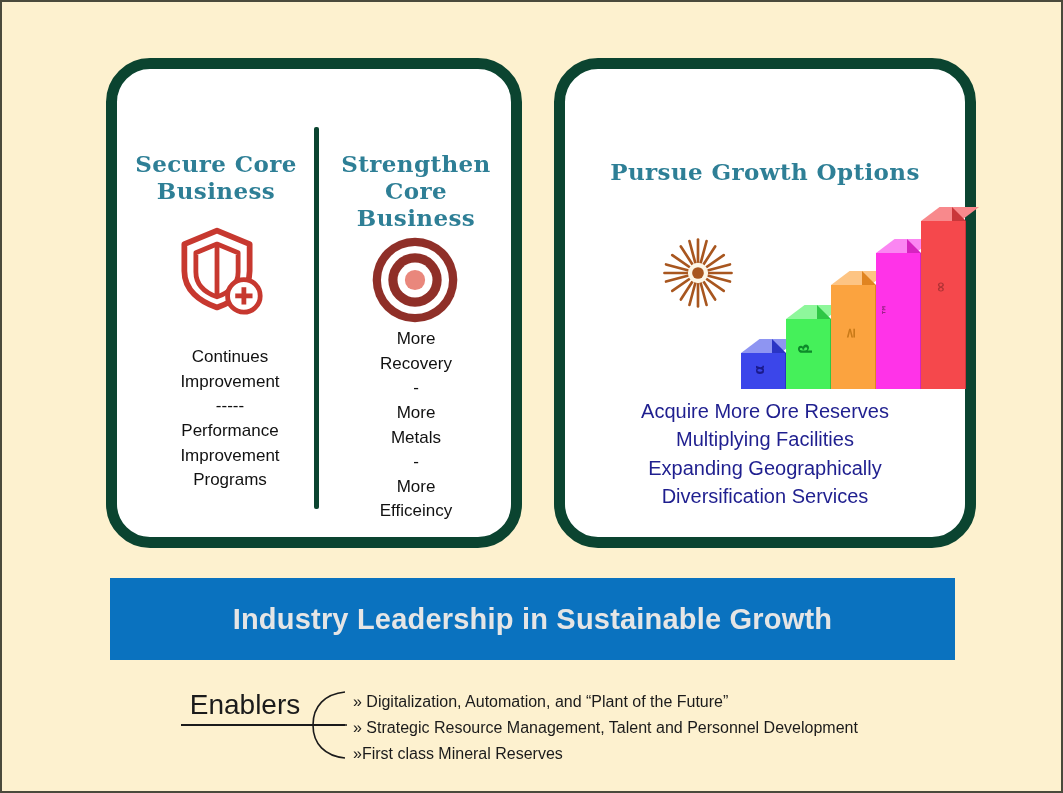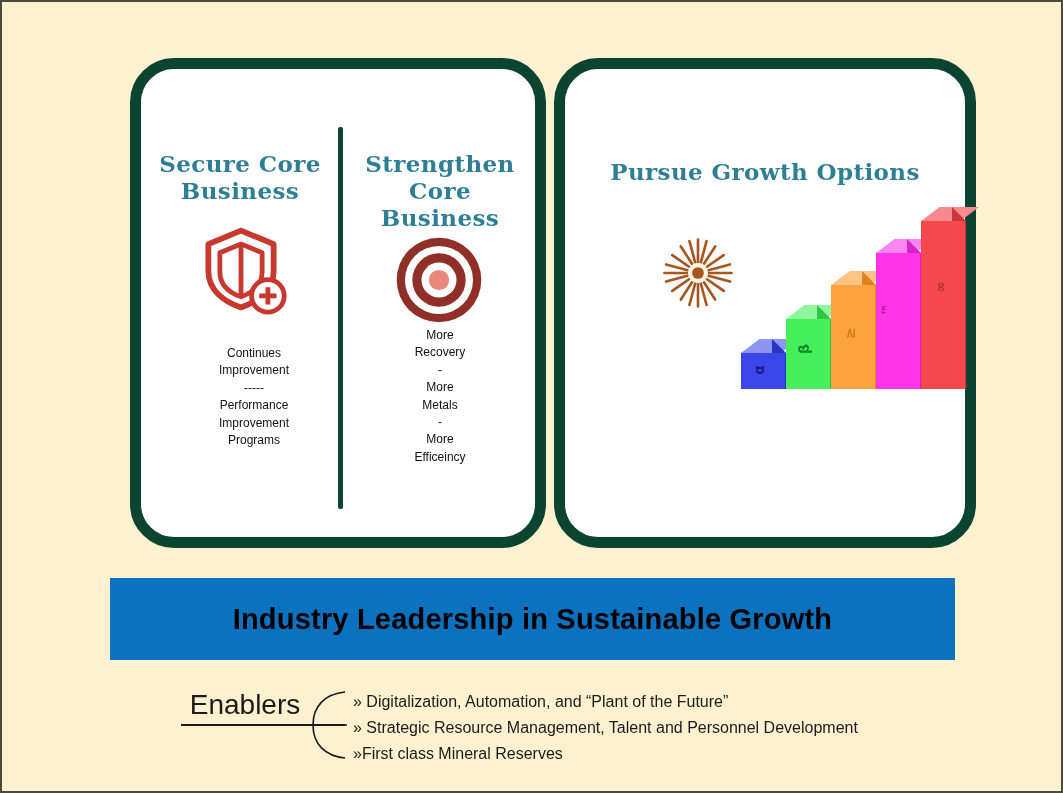--- a/index.html
+++ b/index.html
@@ -21,21 +21,21 @@
   }
 
   
   .card {
     position: absolute;
     background: #ffffff;
     border: 11px solid #0b4430;
     border-radius: 44px;
     box-sizing: border-box;
   }
-  #card-left  { left: 104px; top: 56px; width: 416px; height: 490px; margin-left: 24px; }
+  #card-left  { left: 104px; top: 56px; width: 416px; height: 490px; }
   #card-right { left: 552px; top: 56px; width: 422px; height: 490px; }
 
   .divider {
     position: absolute;
     left: 197px;
     top: 58px;
     width: 5px;
     height: 382px;
     background: #0b4430;
     border-radius: 2px;
@@ -54,21 +54,21 @@
   }
   #head-secure     { left: 6px;   top: 82px;  width: 186px; }
   #head-strengthen { left: 206px; top: 82px;  width: 186px; }
   #head-pursue     { left: 40px;  top: 90px;  width: 320px; }
 
   
   .col-body {
     position: absolute;
     text-align: center;
     color: #111111;
-    font-size: 12px;
+    font-size: 17px;
     line-height: 1.45;
     white-space: pre-line;
   }
   #body-secure     { left: 20px;   top: 276px; width: 186px; }
   #body-strengthen { left: 206px; top: 258px; width: 186px; }
 
   
   #shield-wrap { position: absolute; left: 52px; top: 152px; width: 96px; height: 96px; }
 
   
@@ -116,21 +116,21 @@
     left: 108px;
     top: 576px;
     width: 845px;
     height: 82px;
     background: #0a72bf;
     display: flex;
     align-items: center;
     justify-content: center;
   }
   #banner-text {
-    color: #000000;
+    color: #e5e5e5;
     font-size: 29px;
     font-weight: bold;
     letter-spacing: .2px;
   }
 
   
   #enablers-label {
     position: absolute;
     left: 178px;
     top: 687px;
@@ -284,20 +284,24 @@
       </div>
 
       <div class="bar" id="bar-4" style="left:268px; width:44px; height:168px;">
         <div class="top" style="top: -14px; height: 14px; background: rgb(248, 137, 140); clip-path: polygon(0% 100%, 32% 0%, 100% 0%, 68% 100%); width: calc(100% + 14px);"></div>
         <div class="side" style="top: -14px; width: 14px; height: 182px; background: rgb(201, 54, 58); clip-path: polygon(0% 0%, 100% 14px, 100% 100%, 0% 100%);"></div>
         <div class="front" style="background: rgb(245, 72, 76);"></div>
         <div class="bar-label" style="left: 13px; top: 58px; color: rgb(176, 50, 53);">∞</div>
       </div>
     </div>
 
+    <div id="growth-list">Acquire More Ore Reserves
+Multiplying Facilities
+Expanding Geographically
+Diversification Services</div>
   </div>
 
   <div id="banner">
     <span id="banner-text">Industry Leadership in Sustainable Growth</span>
   </div>
 
   <div id="enablers-label">Enablers</div>
   <div id="enablers-rule"></div>
 
   <div id="enablers-brace">

